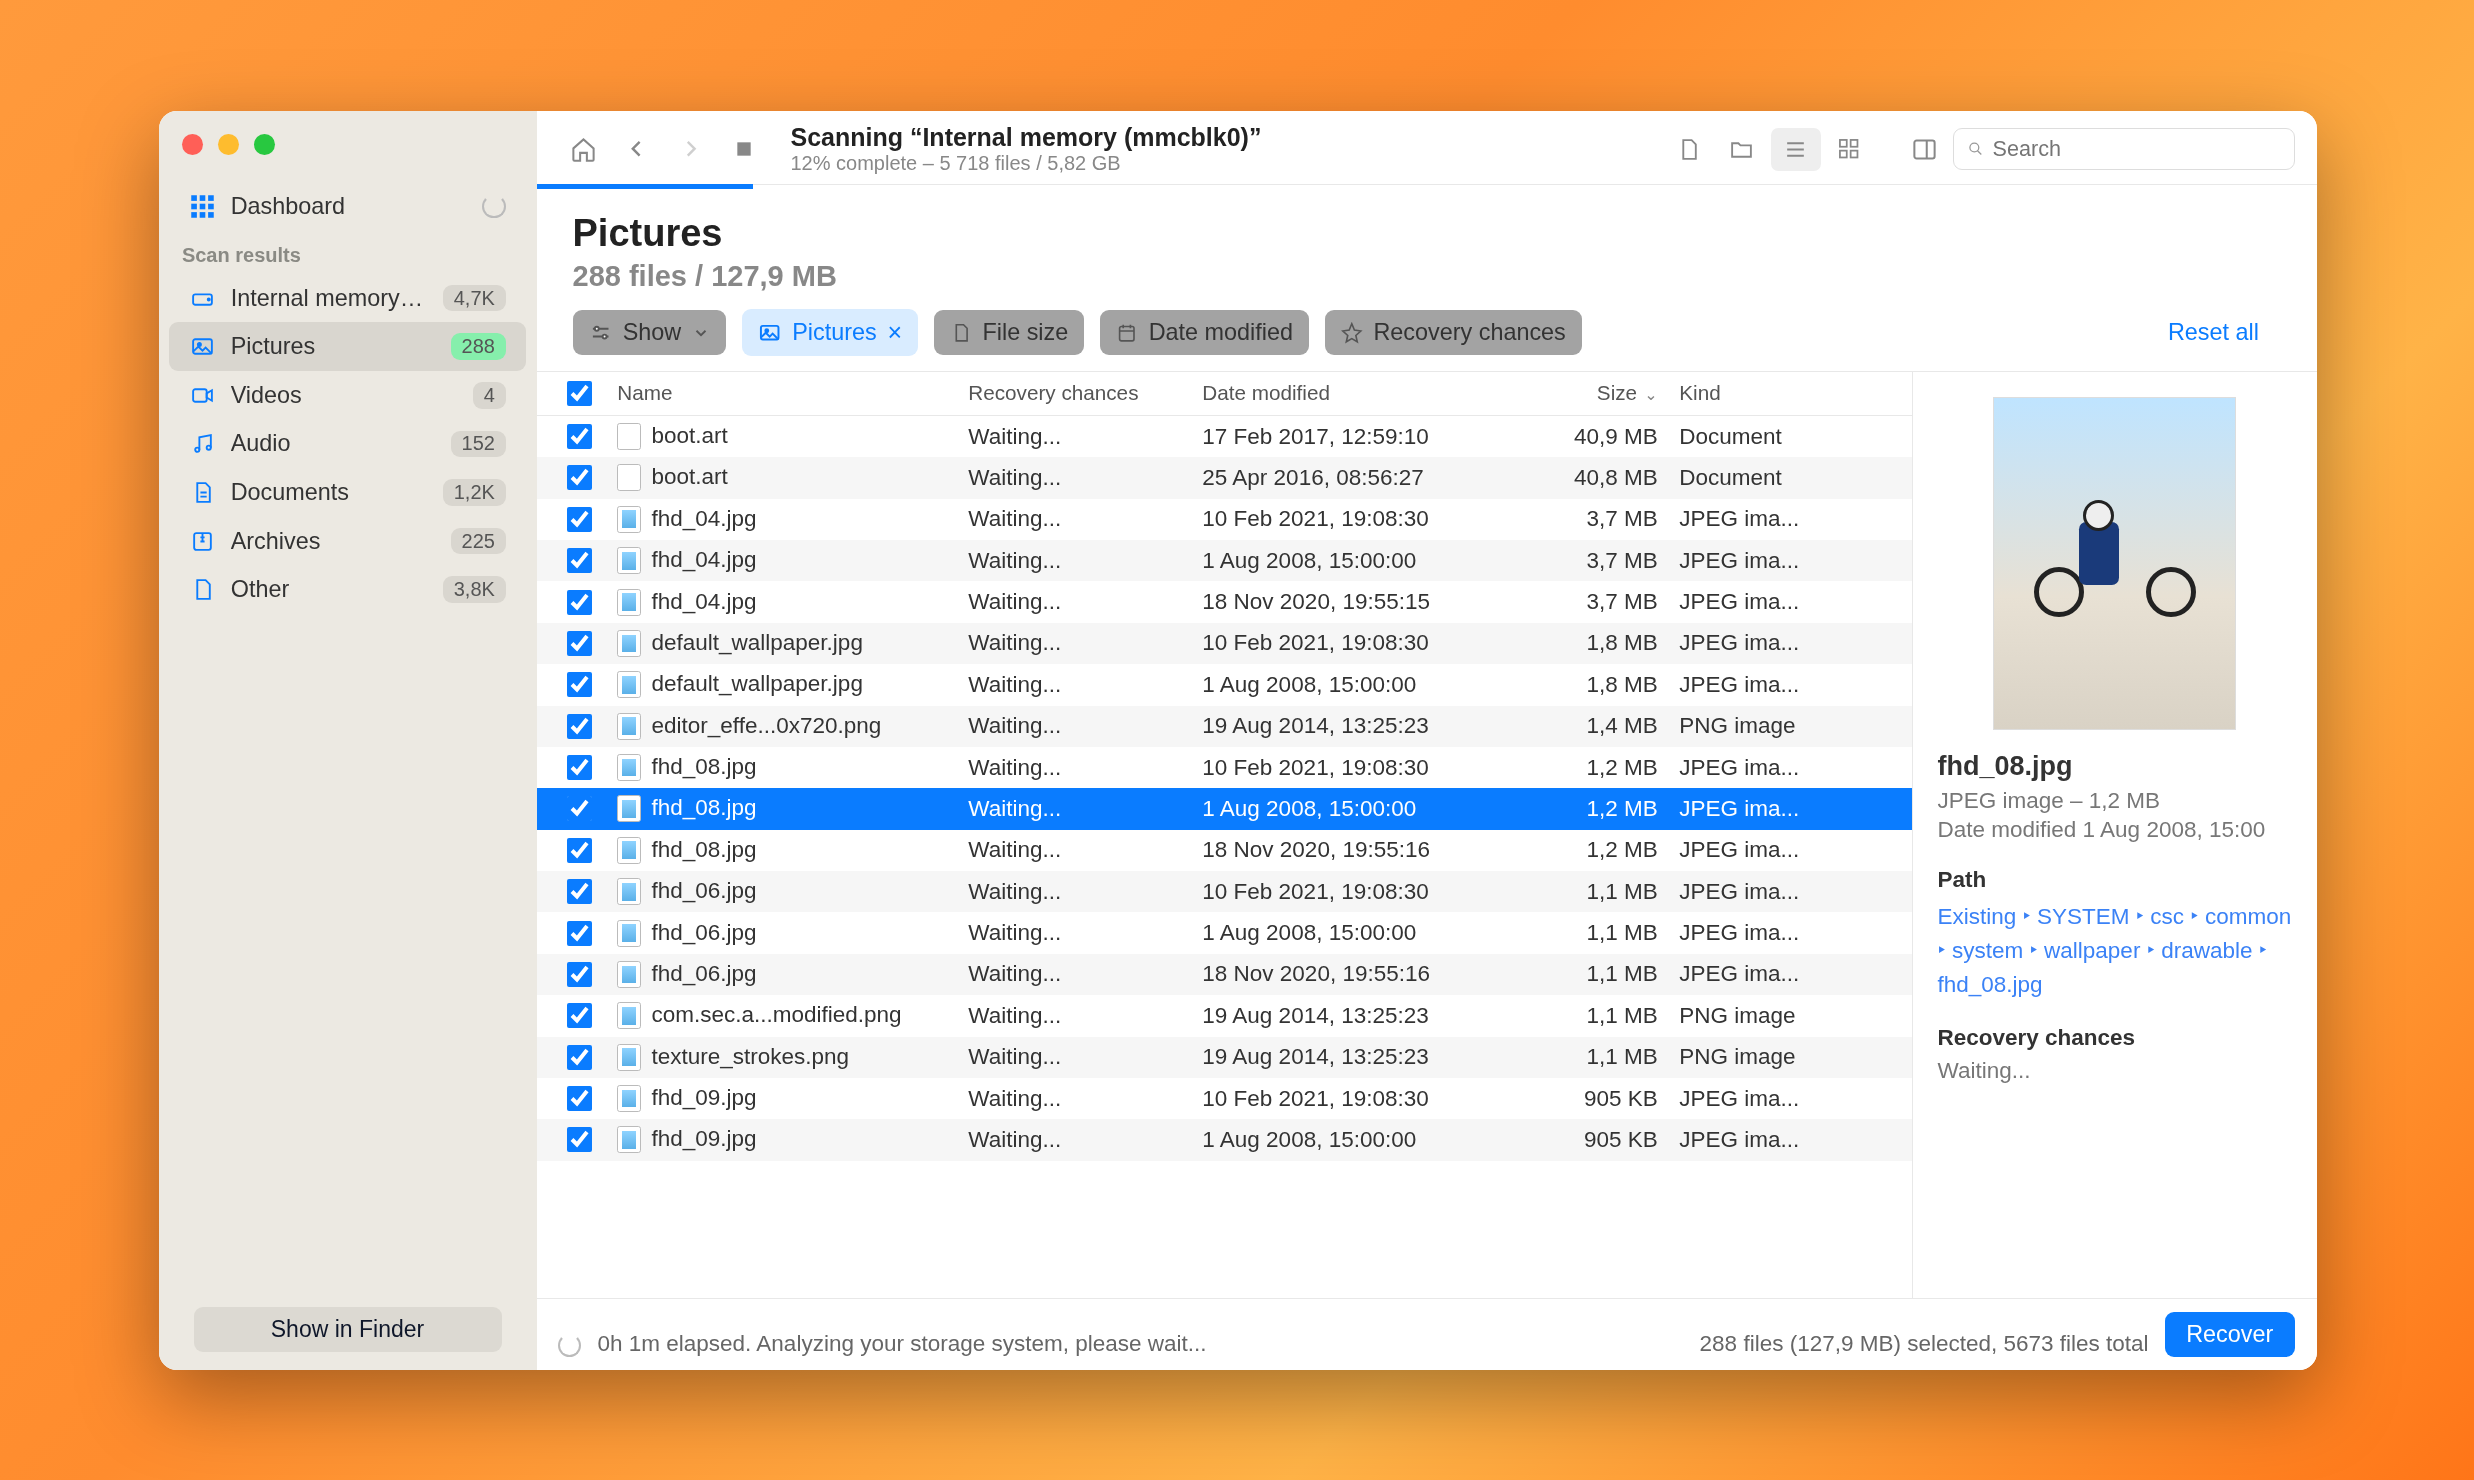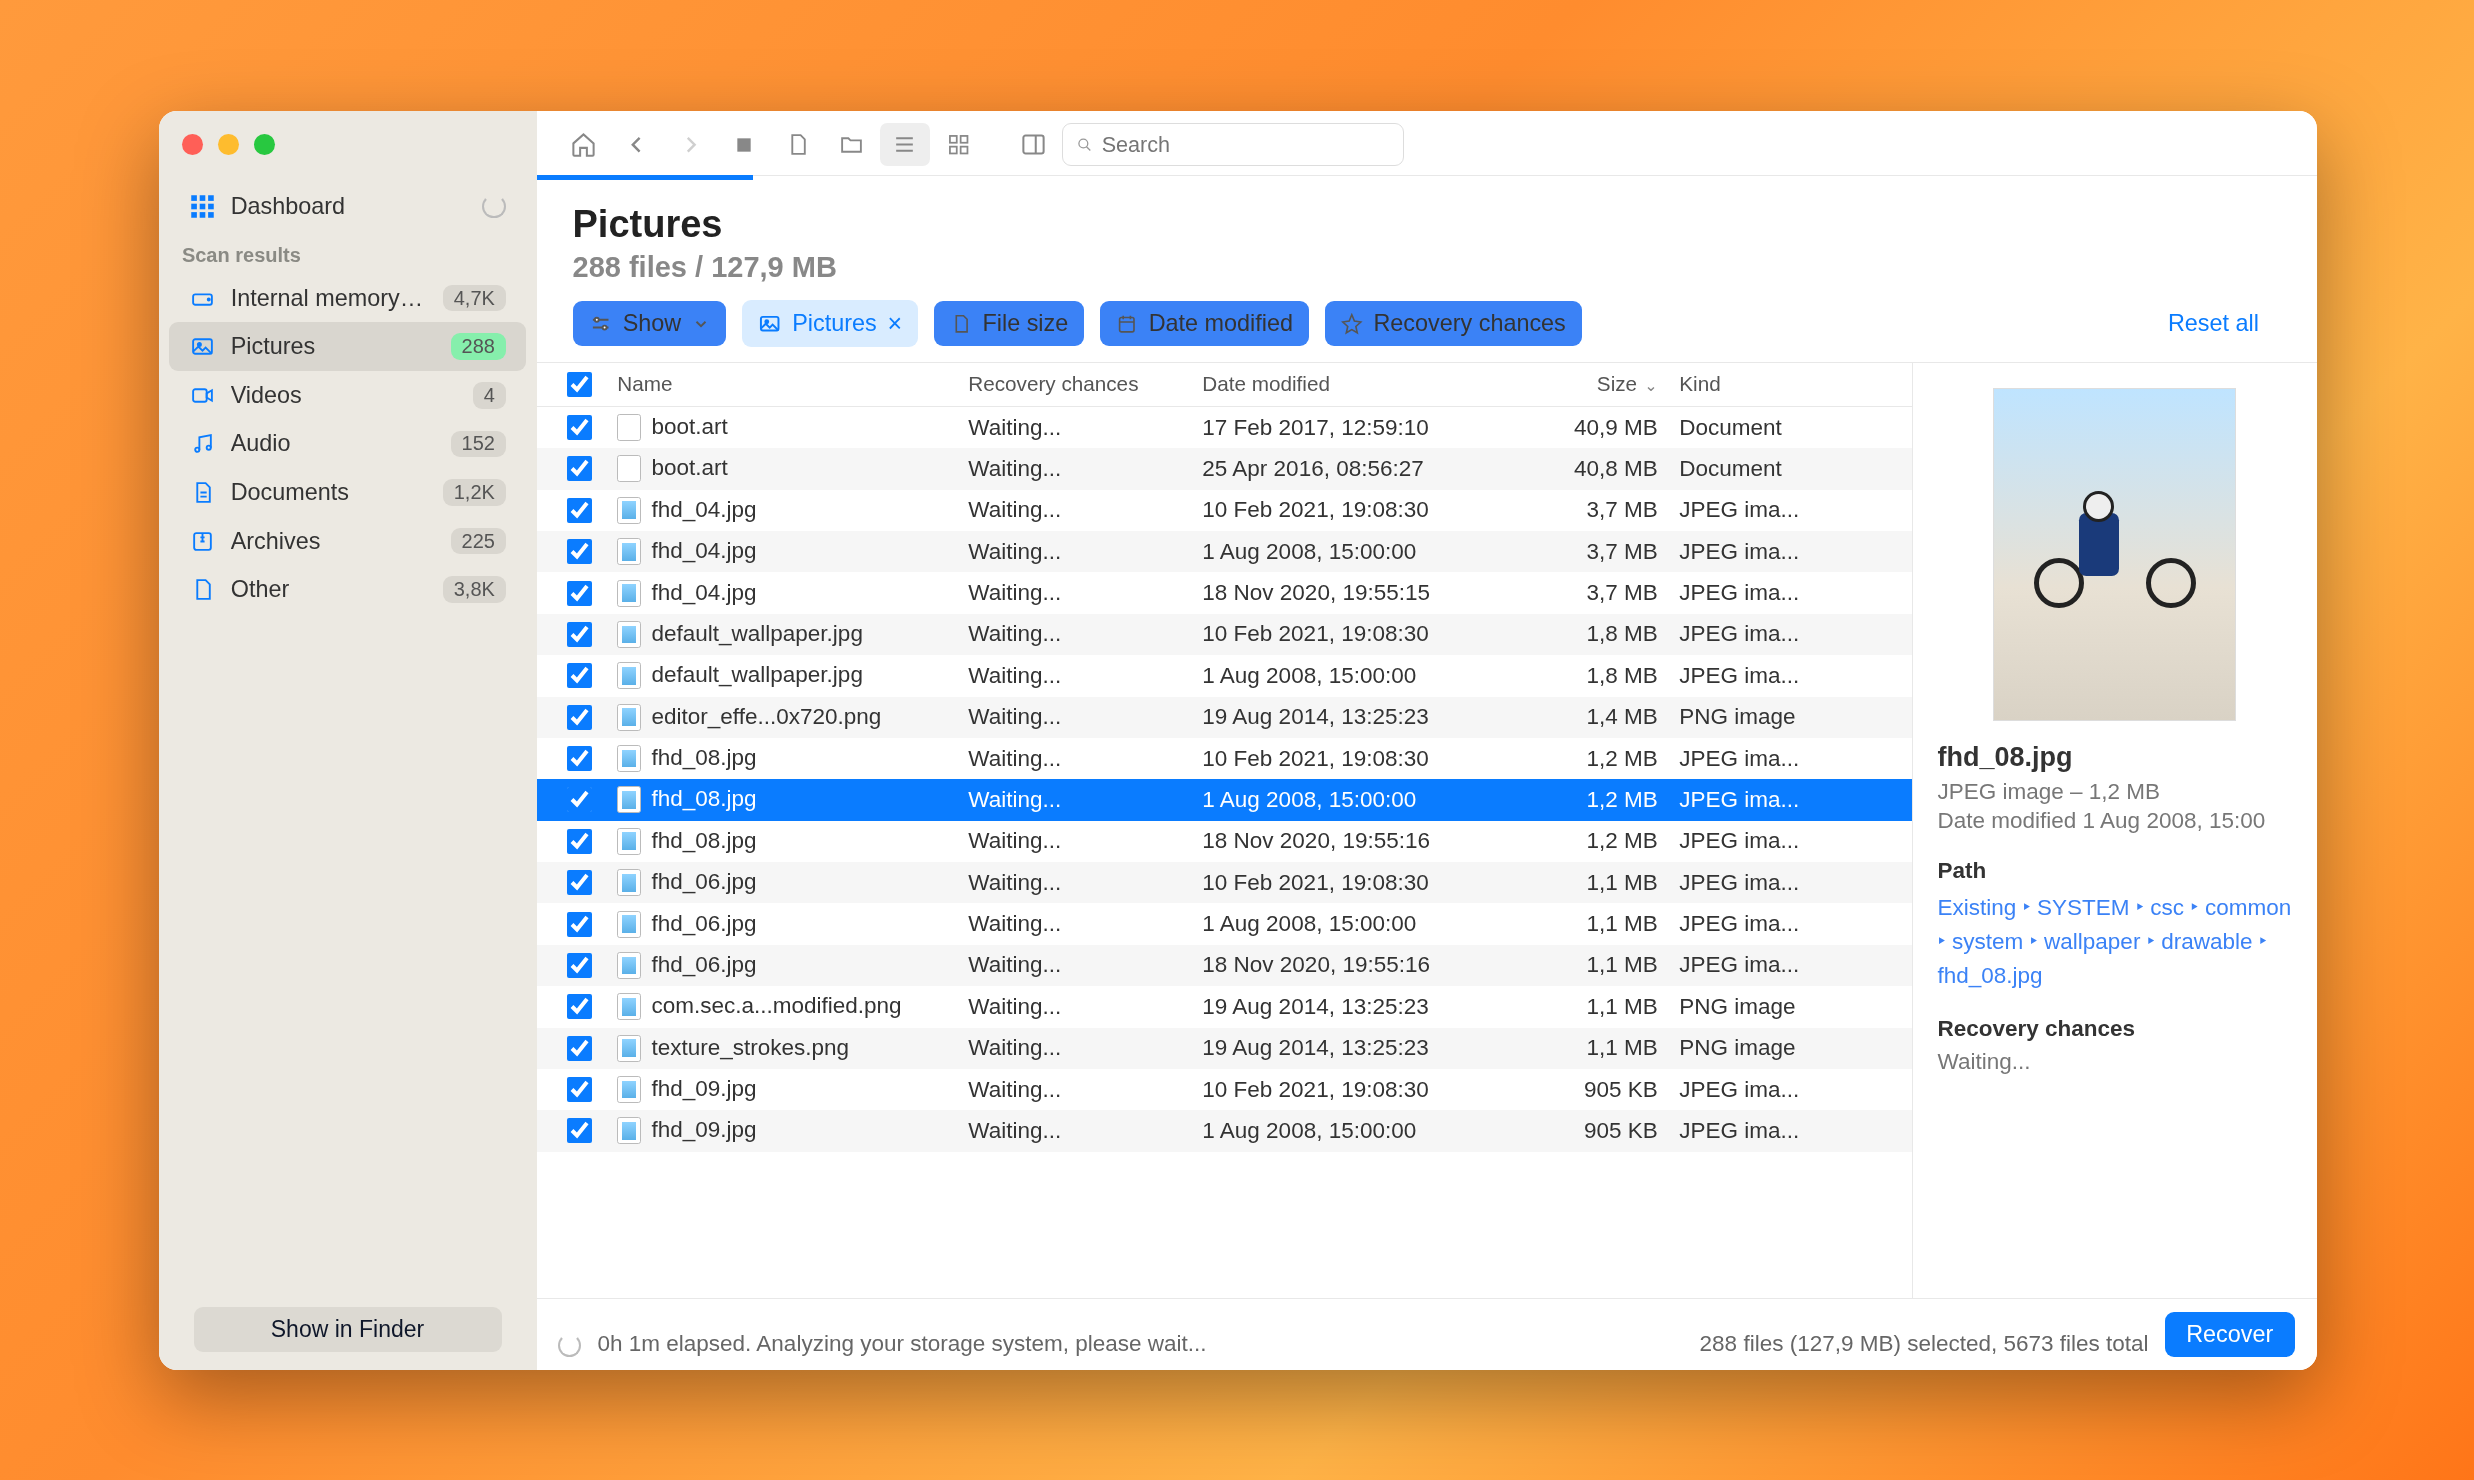--- a/index.html
+++ b/index.html
@@ -23,21 +23,21 @@
 .tb-title-block{flex:1;padding-left:18px}
 .tb-title{font-size:25px;font-weight:600;color:#222}
 .tb-sub{font-size:20px;color:#888}
 .search{display:flex;align-items:center;gap:9px;border:0.9px solid #ddd;border-radius:9px;padding:7.2px 14.4px;width:342px;color:#999}
 .search input{border:none;outline:none;font-size:21.6px;flex:1;background:transparent}
 .accent-bar{height:4.5px;background:#0a7cff;width:216px;margin-left:0;margin-top:-0.9px}
 .heading-block{padding:23.4px 36px 16px}
 .h1{font-size:38px;font-weight:700;color:#222}
 .h2{font-size:29px;font-weight:600;color:#888;margin-top:5.4px}
 .filter-row{display:flex;align-items:center;gap:16px;padding:0 36px 14.4px}
-.chip{display:flex;align-items:center;gap:10.8px;background:#3b82f6;padding:9px 16px;border-radius:9px;font-size:23.4px;color:#333;cursor:pointer}
+.chip{display:flex;align-items:center;gap:10.8px;background:#a3a3a3;padding:9px 16px;border-radius:9px;font-size:23.4px;color:#333;cursor:pointer}
 .chip.blue{background:#d9ecff;color:#0a7cff}
 .chip .x{color:#0a7cff;font-weight:300;font-size:25px}
 .reset{margin-left:auto;color:#0a7cff;font-size:23.4px;cursor:pointer;padding-right:21.6px}
 .content-row{flex:1;display:flex;overflow:hidden;border-top:0.9px solid #e8e8e8}
 .table-wrap{flex:1;overflow-y:auto;overflow-x:hidden}
 .thead{display:flex;padding:9px 0 9px 16px;border-bottom:0.9px solid #e8e8e8;font-size:20.7px;color:#555;position:sticky;top:0;background:#fff;z-index:2}
 .thead>div,.trow>div{padding:0 10.8px}
 .c-chk{width:54px;display:flex;align-items:center;justify-content:center}
 .c-name{width:351px}
 .c-rec{width:234px}
@@ -194,20 +194,24 @@
       <div class="tb-btn" style="opacity:.4">
           <svg viewBox="0 0 24 24" width="23.4" height="23.4" fill="none" stroke="#888" stroke-width="2.5">
             <path d="M9 5l7 7-7 7"></path>
           </svg>
         </div>
       <div class="tb-btn">
           <svg viewBox="0 0 24 24" width="20" height="20">
             <rect x="4" y="4" width="16" height="16" fill="#888"></rect>
           </svg>
         </div>
+      <div class="tb-title-block">
+        <div class="tb-title">Scanning “Internal memory (mmcblk0)”</div>
+        <div class="tb-sub">12% complete – 5 718 files / 5,82 GB</div>
+      </div>
       <div class="tb-btn">
           <svg viewBox="0 0 24 24" width="25" height="25" fill="none" stroke="#888" stroke-width="1.8">
             <path d="M7 3h8l4 4v14H7z"></path>
           </svg>
         </div>
       <div class="tb-btn">
           <svg viewBox="0 0 24 24" width="25" height="25" fill="none" stroke="#888" stroke-width="1.8">
             <path d="M3 6h6l2 2h10v11H3z"></path>
           </svg>
         </div>

